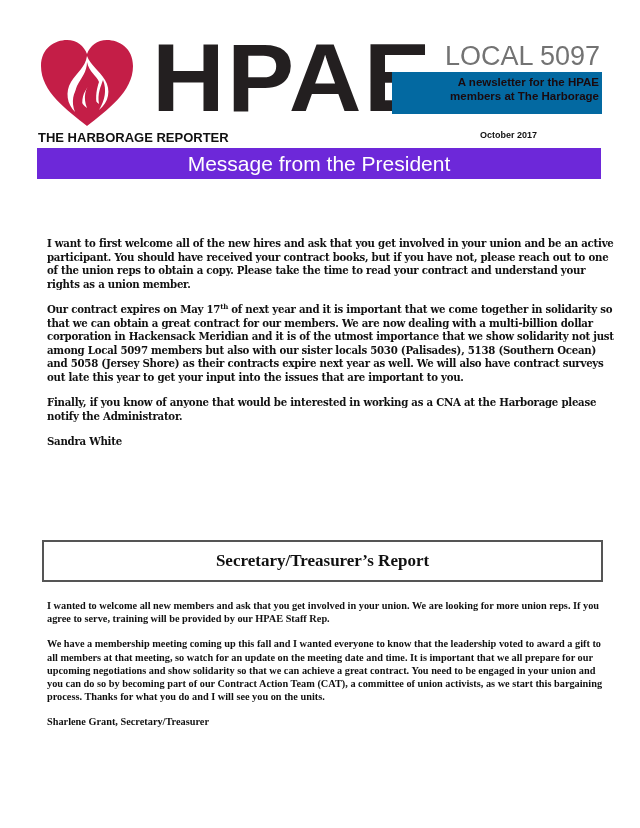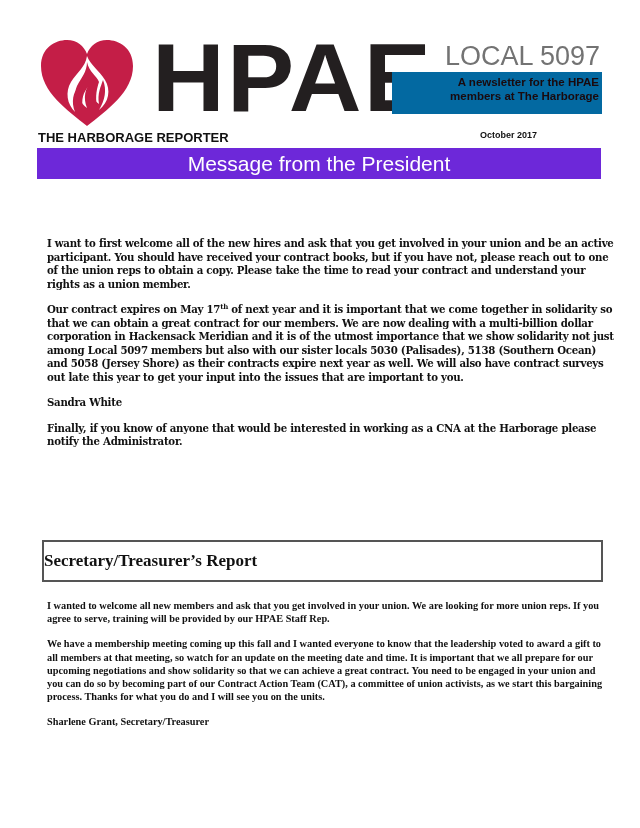--- a/index.html
+++ b/index.html
@@ -9,21 +9,21 @@
     .hpae { left: 152px; top: 30px; font-family: "Liberation Sans", sans-serif; font-weight: bold; font-size: 96px; letter-spacing: 2px; color: #231f20; line-height: 1; transform: scaleX(1.05); transform-origin: left top; }
     .local { left: 400px; top: 43px; width: 200px; text-align: right; font-family: "Liberation Sans", sans-serif; font-size: 27px; color: #737373; line-height: 1; }
     .tagline { left: 392px; top: 72px; width: 210px; height: 42px; background: #0369a1; box-sizing: border-box; padding: 3px 3px 0 0; text-align: right; font-family: "Liberation Sans", sans-serif; font-weight: bold; font-size: 11.5px; line-height: 14px; color: #1a0a0e; }
     .reporter { left: 38px; top: 130px; font-family: "Liberation Sans", sans-serif; font-weight: bold; font-size: 13px; color: #111; }
     .date { left: 480px; top: 130px; width: 120px; text-align: left; font-family: "Liberation Sans", sans-serif; font-weight: bold; font-size: 9px; color: #111; }
     .banner { left: 37px; top: 148px; width: 564px; height: 31px; background: #6d28d9; color: #fff; text-align: center; font-family: "Liberation Sans", sans-serif; font-size: 21px; line-height: 31px; }
     .body-text { left: 47px; width: 570px; font-family: "DejaVu Serif", serif; font-weight: bold; font-size: 10.2px; line-height: 13.5px; letter-spacing: -0.25px; color: #111; }
     .body-text p { margin: 0 0 12px 0; }
     .body-text sup { font-size: 7px; line-height: 0; text-align: center; }
     .p1 { top: 193px; margin-top: 44px; }
-    .box { left: 42px; top: 540px; width: 561px; height: 42px; border: 2px solid #555; box-sizing: border-box; text-align: left; font-family: "Liberation Serif", serif; font-weight: bold; font-size: 17px; line-height: 38px; color: #111; }
+    .box { left: 42px; top: 540px; width: 561px; height: 42px; border: 2px solid #555; box-sizing: border-box; text-align: center; font-family: "Liberation Serif", serif; font-weight: bold; font-size: 17px; line-height: 38px; color: #111; }
     .sec-text { left: 47px; top: 599px; width: 570px; font-family: "Liberation Serif", serif; font-weight: bold; font-size: 10.3px; line-height: 13.2px; color: #111; }
     .sec-text p { margin: 0 8px 12px 0; }
   </style>
 </head>
 <body>
 
 <div class="abs logo">
   <svg width="100" height="90" viewBox="0 0 100 90">
     <path d="M50 88 C 30 72, 4 54, 4 28 C 4 10, 18 2, 30 2 C 40 2, 47 8, 50 16 C 53 8, 60 2, 70 2 C 82 2, 96 10, 96 28 C 96 54, 70 72, 50 88 Z" fill="#c41e47"></path>
     <path d="M50 18 C 48 30, 40 34, 34 44 C 28 54, 30 66, 38 74 C 34 64, 36 54, 42 48 C 40 58, 44 66, 50 70 C 46 60, 48 50, 54 44 C 52 54, 56 62, 62 66 C 60 56, 64 48, 66 42 C 70 52, 68 62, 62 72 C 72 64, 74 52, 68 42 C 62 32, 54 28, 50 18 Z" fill="#ffffff"></path>
@@ -41,22 +41,22 @@
 </div>
 
 <div class="abs reporter">THE HARBORAGE REPORTER</div>
 <div class="abs date">October 2017</div>
 
 <div class="abs banner">Message from the President</div>
 
 <div class="abs body-text p1">
   <p>I want to first welcome all of the new hires and ask that you get involved in your union and be an active participant. You should have received your contract books, but if you have not, please reach out to one of the union reps to obtain a copy.  Please take the time to read your contract and understand your rights as a union member.</p>
   <p><span>Our contract expires on May 17</span><sup>th</sup><span> of next year and it is important that we come together in solidarity so that we can obtain a great contract for our members.  We are now dealing with a multi-billion dollar corporation in Hackensack Meridian and it is of the utmost importance that we show solidarity not just among Local 5097 members but also with our sister locals 5030 (Palisades), 5138 (Southern Ocean) and 5058 (Jersey Shore) as their contracts expire next year as well.  We will also have contract surveys out late this year to get your input into the issues that are important to you.</span></p>
+  <p>Finally, if you know of anyone that would be interested in working as a CNA at the Harborage please notify the Administrator.</p>
   <p>Sandra White</p>
-  <p>Finally, if you know of anyone that would be interested in working as a CNA at the Harborage please notify the Administrator.</p>
 </div>
 
 <div class="abs box">Secretary/Treasurer’s Report</div>
 
 <div class="abs sec-text">
   <p>I wanted to welcome all new members and ask that you get involved in your union. We are looking for more union reps. If you agree to serve, training will be provided by our HPAE Staff Rep.</p>
   <p>We have a membership meeting coming up this fall and I wanted everyone to know that the leadership voted to award a gift to all members at that meeting, so watch for an update on the meeting date and time. It is important that we all prepare for our upcoming negotiations and show solidarity so that we can achieve a great contract. You need to be engaged in your union and you can do so by becoming part of our Contract Action Team (CAT), a committee of union activists, as we start this bargaining process.  Thanks for what you do and I will see you on the units.</p>
   <p>Sharlene Grant, Secretary/Treasurer</p>
 </div>
 

